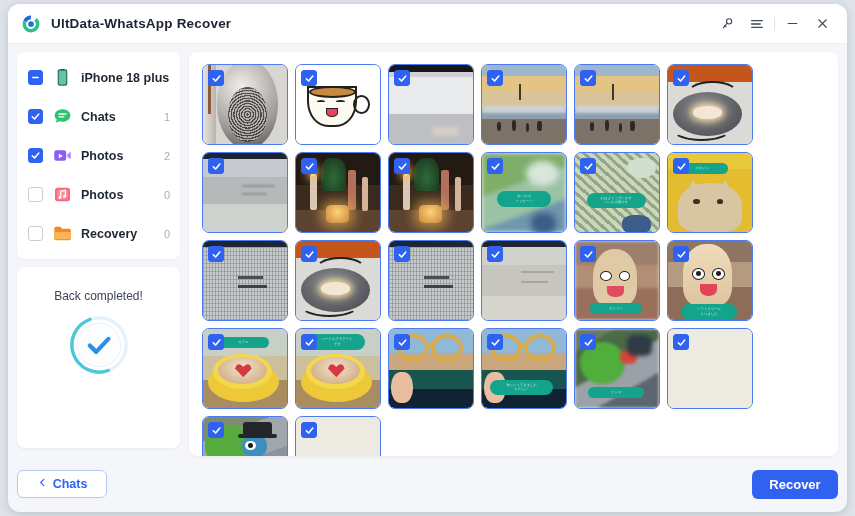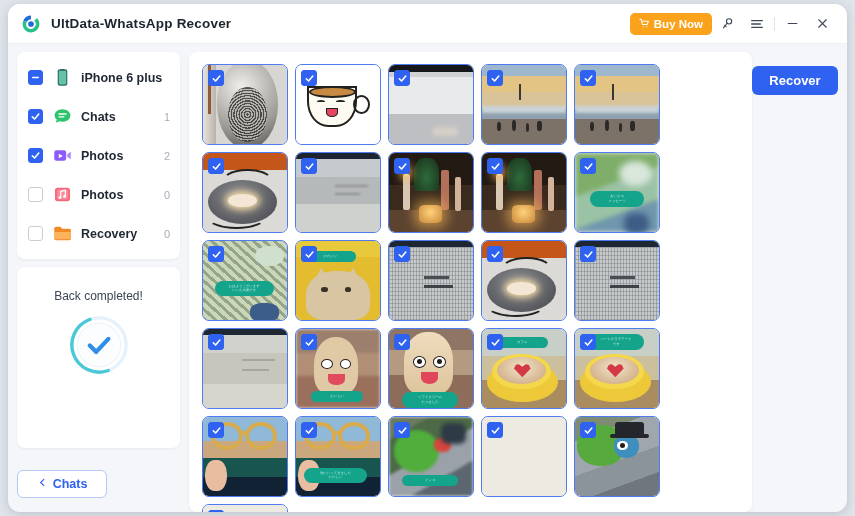--- a/index.html
+++ b/index.html
@@ -85,21 +85,21 @@
 
   .side-foot { height: 56px; flex: 0 0 56px; display: flex; align-items: center; }
   .btn-back {
     display: flex; align-items: center; justify-content: center; gap: 5px;
     width: 90px; height: 28px; border-radius: 6px;
     border: 1px solid #b9c8f3; background: #fff;
     color: #2f62f0; font-size: 12.5px; font-weight: bold; cursor: pointer;
   }
 
   
-  .main { flex: 1 1 auto; display: flex; flex-direction: row; min-width: 0; }
+  .main { flex: 1 1 auto; display: flex; flex-direction: column; min-width: 0; }
   .grid-card {
     flex: 1 1 auto; background: #ffffff; border-radius: 8px;
     box-shadow: 0 1px 3px rgba(40,50,70,.06);
     padding: 12px 0 12px 13px; min-height: 0; overflow: hidden;
   }
   .grid { display: flex; flex-wrap: wrap; gap: 7px; }
   .tile {
     position: relative; width: 86px; height: 81px;
     border: 1.5px solid #4f7bf2; border-radius: 7px;
     background: #eeeae2; overflow: hidden; cursor: pointer;
@@ -135,30 +135,20 @@
     <span class="logo">
       <svg viewBox="0 0 24 24" width="22" height="22">
         <path d="M12 2.8a9.2 9.2 0 0 0-8.3 5.3l3.6 1.7A5.2 5.2 0 0 1 12 6.8z" fill="#1f6bd8"></path>
         <path d="M3.7 8.1A9.2 9.2 0 0 0 12 21.2a9.2 9.2 0 0 0 9.2-9.2 9.2 9.2 0 0 0-2.7-6.5l-2.9 2.9A5.2 5.2 0 1 1 7.3 9.8z" fill="#2bbf8a"></path>
         <circle cx="12" cy="12" r="3.1" fill="#1f6bd8"></circle>
       </svg>
     </span>
     <span class="app-title">UltData-WhatsApp Recover</span>
     <span class="tb-spacer"></span>
 
-    <div class="buy-now">
-      <span>
-        <svg viewBox="0 0 24 24" width="11" height="11" fill="none" stroke="#fff" stroke-width="2.2" stroke-linecap="round" stroke-linejoin="round">
-          <path d="M2 3h3l2.6 11.4h10.2L20.5 7H6.2"></path>
-          <circle cx="10" cy="19.3" r="1.3" fill="#fff" stroke="none"></circle>
-          <circle cx="17.3" cy="19.3" r="1.3" fill="#fff" stroke="none"></circle>
-        </svg>
-      </span>
-      <span>Buy Now</span>
-    </div>
 
     <div class="tb-icon">
       <svg viewBox="0 0 24 24" width="15" height="15" fill="none" stroke="#3d4757" stroke-width="1.8" stroke-linecap="round">
         <circle cx="14.5" cy="8.5" r="4.2"></circle>
         <path d="M11.4 11.6 5.5 19"></path>
           <path d="M7.6 15.1l2.2 1.9"></path>
       </svg>
     </div>
     <div class="tb-icon">
       <svg viewBox="0 0 24 24" width="16" height="16" stroke="#3d4757" stroke-width="1.9" stroke-linecap="round">
@@ -189,21 +179,21 @@
             <span class="cbox dash">
               <svg viewBox="0 0 24 24" width="11" height="11" stroke="#fff" stroke-width="3.2" stroke-linecap="round">
                 <path d="M6 12h12"></path>
               </svg>
             </span>
             <span class="nav-ico"><svg viewBox="0 0 24 24" width="21" height="21">
                 <rect x="6.5" y="2.5" width="11" height="19" rx="2.4" fill="#2e6b63"></rect>
                 <rect x="7.8" y="4" width="8.4" height="16" rx="1.6" fill="#63c2a8"></rect>
                 <rect x="9.6" y="2.5" width="4.8" height="1.5" rx=".7" fill="#24554f"></rect>
               </svg></span>
-            <span class="nav-label">iPhone 6 plus</span>
+            <span class="nav-label">iPhone 18 plus</span>
             <span class="nav-count"></span>
           </div>
           <div class="nav-item">
             <span class="cbox on">
               <svg viewBox="0 0 24 24" width="11" height="11" fill="none" stroke="#fff" stroke-width="3.4" stroke-linecap="round" stroke-linejoin="round">
                 <path d="M5 12.6l5 5L19.2 6.8"></path>
               </svg>
             </span>
             <span class="nav-ico"><svg viewBox="0 0 24 24" width="21" height="21">
                 <path d="M12 3.6c5 0 9 3.2 9 7.2s-4 7.2-9 7.2c-1.2 0-2.4-.2-3.4-.5l-4.4 1.7 1.3-3.8C3.9 14.2 3 12.6 3 10.8c0-4 4-7.2 9-7.2z" fill="#2ec46d"></path>

